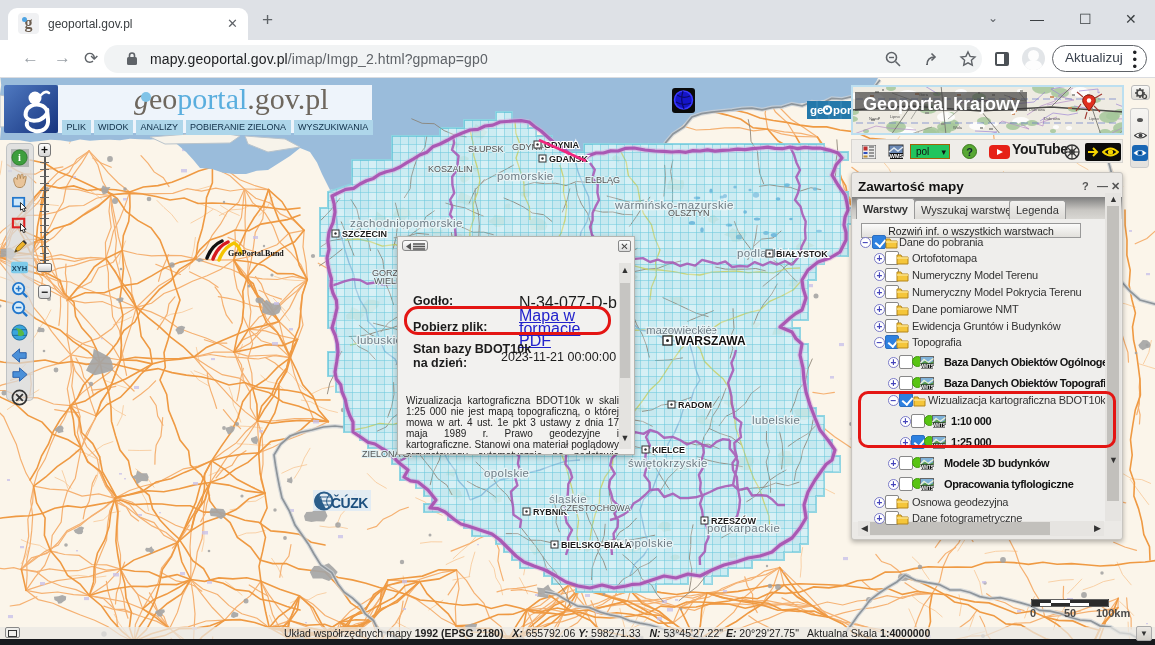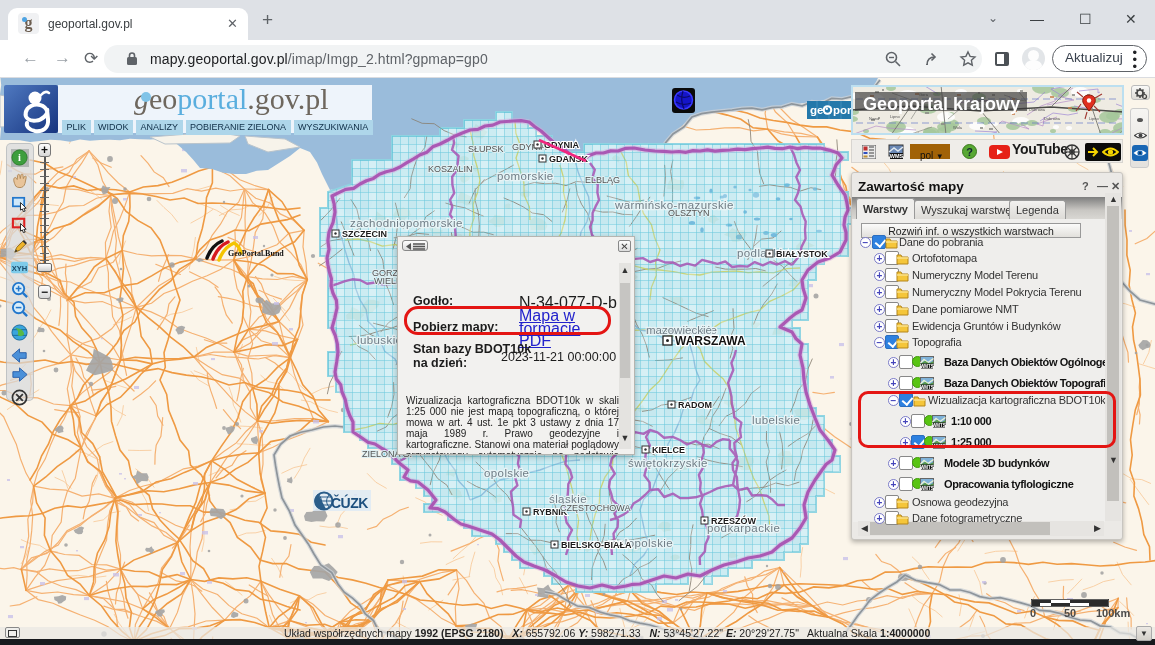--- a/index.html
+++ b/index.html
@@ -56,21 +56,21 @@
 #pthumb{position:absolute;right:4px;top:46px;width:10px;height:95px;background:#c6c5c2}
 .sarr{position:absolute;right:3px;width:12px;text-align:center;font-size:9px;color:#333;line-height:10px}
 
 .redbox{position:absolute;border:3px solid #e41513;border-radius:14px}
 
 #rbanner{position:absolute;left:851px;top:85px;width:273px;height:50px;border:2px solid #bcdff0}
 #rbanner .dark{position:absolute;left:2px;top:5px;width:172px;height:19px;background:rgba(55,55,55,0.66)}
 #rbanner .dark span{position:absolute;left:8px;top:2px;color:#fff;font-weight:bold;font-size:18px;white-space:nowrap}
 
 #rtools{position:absolute;left:851px;top:139px;width:272px;height:24px;background:#efede9;border:1px solid #d8d5d0}
-#polsel{position:absolute;left:58px;top:4px;width:40px;height:15px;background:#a16207;border:5px solid #a16207;font-size:10px;color:#111;line-height:14px;padding-left:5px}
+#polsel{position:absolute;left:58px;top:4px;width:40px;height:15px;background:#22c55e;border:1px solid #a16207;font-size:10px;color:#111;line-height:14px;padding-left:5px}
 #polsel:after{content:"▾";position:absolute;right:3px;top:0;font-size:9px}
 #ytred{position:absolute;left:137px;top:5px;width:21px;height:14px;background:#e62117;border-radius:4px}
 #ytred:after{content:"";position:absolute;left:8px;top:3.5px;border-left:6px solid #fff;border-top:3.5px solid transparent;border-bottom:3.5px solid transparent}
 #yttxt{position:absolute;left:160px;top:1px;font-size:14px;font-weight:bold;color:#1a1a1a;letter-spacing:-.3px}
 #wcag{position:absolute;left:233px;top:3px;width:36px;height:18px;background:#0a0a0a;border-radius:2px}
 
 #panel{position:absolute;left:851px;top:172px;width:272px;height:368px;background:#ebe9e6;border:1px solid #c8c5c0;border-radius:3px;box-shadow:0 2px 5px rgba(0,0,0,.3)}
 #panel .hdr{position:absolute;left:6px;top:6px;font-size:13.5px;font-weight:bold;color:#111}
 #panel .hic{position:absolute;top:7px;font-size:11px;color:#555;font-weight:bold}
 #ptabs{position:absolute;left:0px;top:24px;width:270px;height:22px;background:linear-gradient(#7e7e7e,#c9c7c3 60%,#d9d7d3)}
@@ -1594,21 +1594,21 @@
 <div id="popup">
  <div class="lbtn">
         <svg width="24" height="9" viewBox="0 0 24 9" style="position:absolute;left:1px;top:1px">
           <path d="M2 4.5 L7 1 V8Z" fill="#555"></path>
           <path d="M9 2h12M9 4.5h12M9 7h12" stroke="#555" stroke-width="1.3"></path>
         </svg>
       </div>
  <div class="cbtn">✕</div>
  <div class="prow prowb" style="top:57px">Godło:</div>
  <div class="pval" style="top:57px">N-34-077-D-b</div>
- <div class="prow prowb" style="top:83px">Pobierz mapy:</div>
+ <div class="prow prowb" style="top:83px">Pobierz plik:</div>
  <div class="pval plink" style="top:73px;line-height:12.5px">Mapa w formacie<br>PDF</div>
  <div class="prow prowb" style="top:105px;line-height:14px">Stan bazy BDOT10k<br>na dzień:</div>
  <div class="pval" style="top:113px;left:103px;white-space:nowrap;font-size:12.5px">2023-11-21 00:00:00</div>
  <div id="ppar">Wizualizacja kartograficzna BDOT10k w skali 1:25 000 nie jest mapą topograficzną, o której mowa w art. 4 ust. 1e pkt 3 ustawy z dnia 17 maja 1989 r. Prawo geodezyjne i kartograficzne. Stanowi ona materiał poglądowy przygotowany automatycznie na podstawie danych BDOT10k. Stanowi wizualizację danych przestrzennych.</div>
  <div id="pscroll"></div>
  <div class="sarr" style="top:28px">▲</div>
  <div id="pthumb"></div>
  <div class="sarr" style="top:196px">▼</div>
 </div>
 <div class="redbox" style="left:404px;top:306px;width:207px;height:29px"></div>

